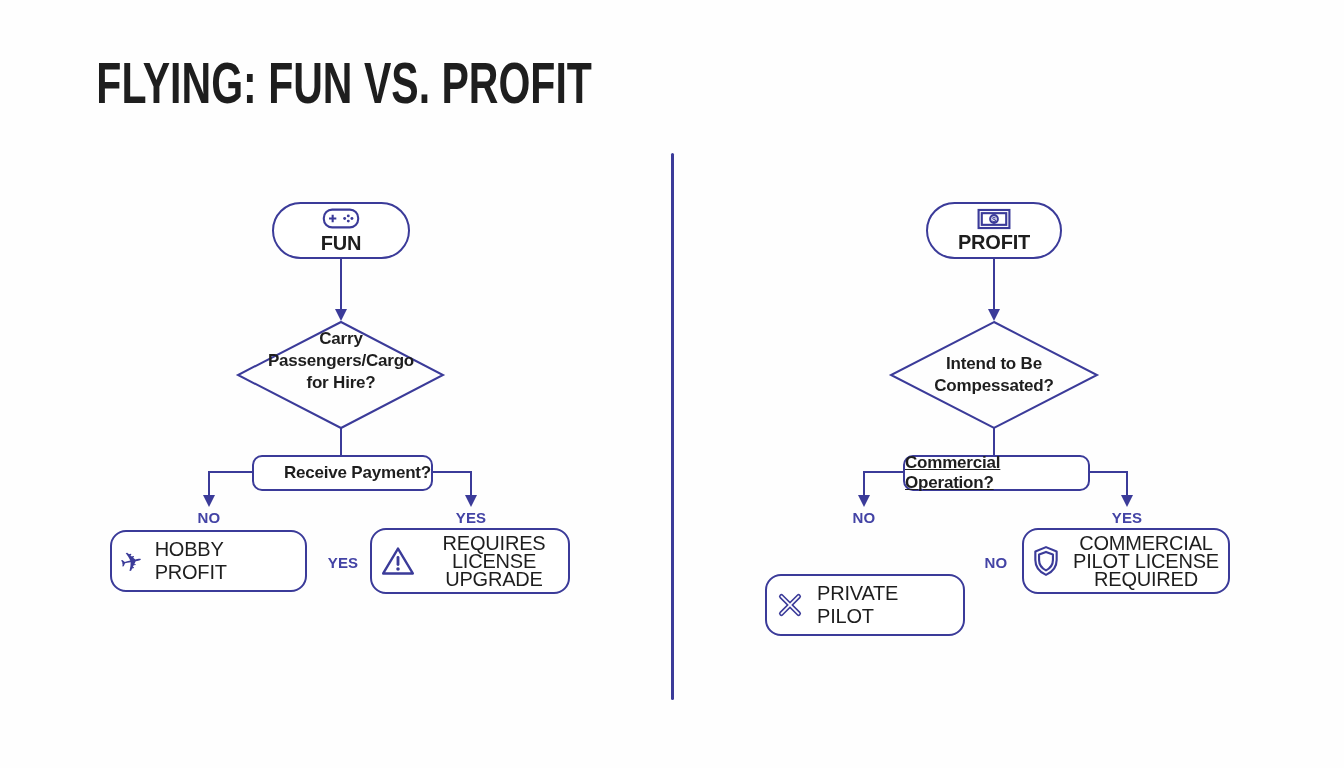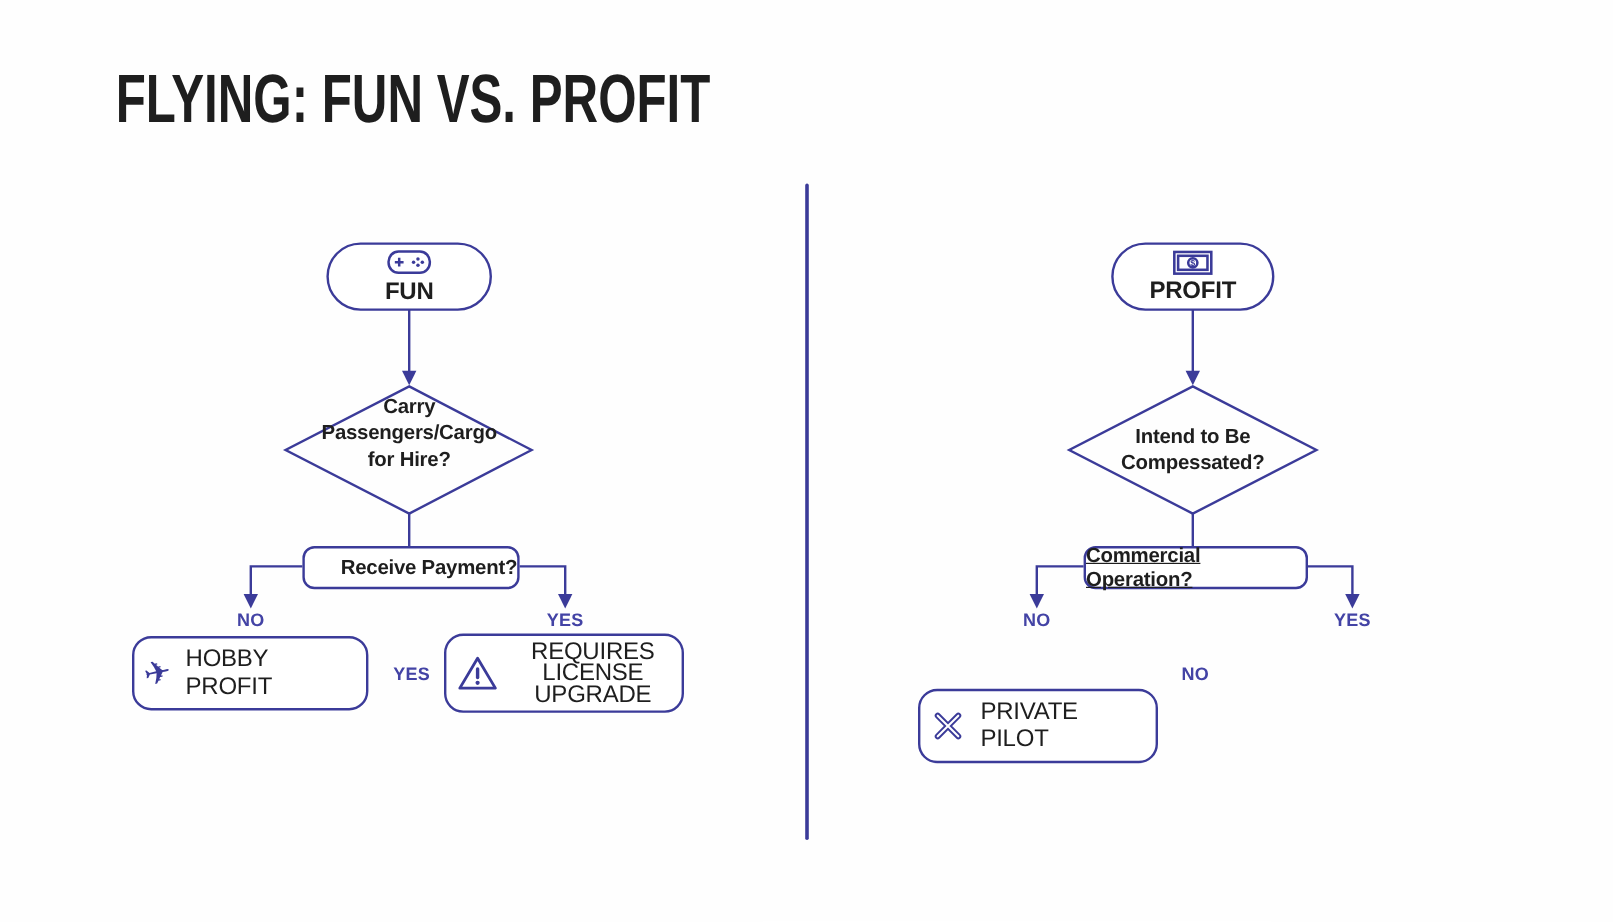--- a/index.html
+++ b/index.html
@@ -142,14 +142,23 @@
       <svg width="30" height="30" viewBox="0 0 28 28">
         <path d="M6 6 L22 22 M22 6 L6 22" stroke="var(--accent)" stroke-width="4.6" stroke-linecap="round" fill="none"></path>
         <path d="M6 6 L22 22 M22 6 L6 22" stroke="#ffffff" stroke-width="1.6" stroke-linecap="round" fill="none"></path>
       </svg>
     </span>
     <span class="outcome-label">PRIVATE PILOT</span>
   </div>
 
   <div class="mid-label" style="left:996px; top:554px;">NO</div>
 
+  <div class="node outcome" style="left:1022px; top:528px; width:208px; height:66px;">
+    <span class="icon">
+      <svg width="28" height="32" viewBox="0 0 26 30">
+        <path class="stroke" stroke-linejoin="round" d="M13 2 L23 6 V14 C23 21 18.5 25.5 13 28 C7.5 25.5 3 21 3 14 V6 Z"></path>
+        <path class="stroke" stroke-width="1.5" stroke-linejoin="round" d="M13 6.5 L19.5 9 V14 C19.5 18.8 16.6 21.9 13 23.8 C9.4 21.9 6.5 18.8 6.5 14 V9 Z"></path>
+      </svg>
+    </span>
+    <span class="outcome-label wrap">COMMERCIAL PILOT LICENSE REQUIRED</span>
+  </div>
 
 </div>
 
 </body></html>

